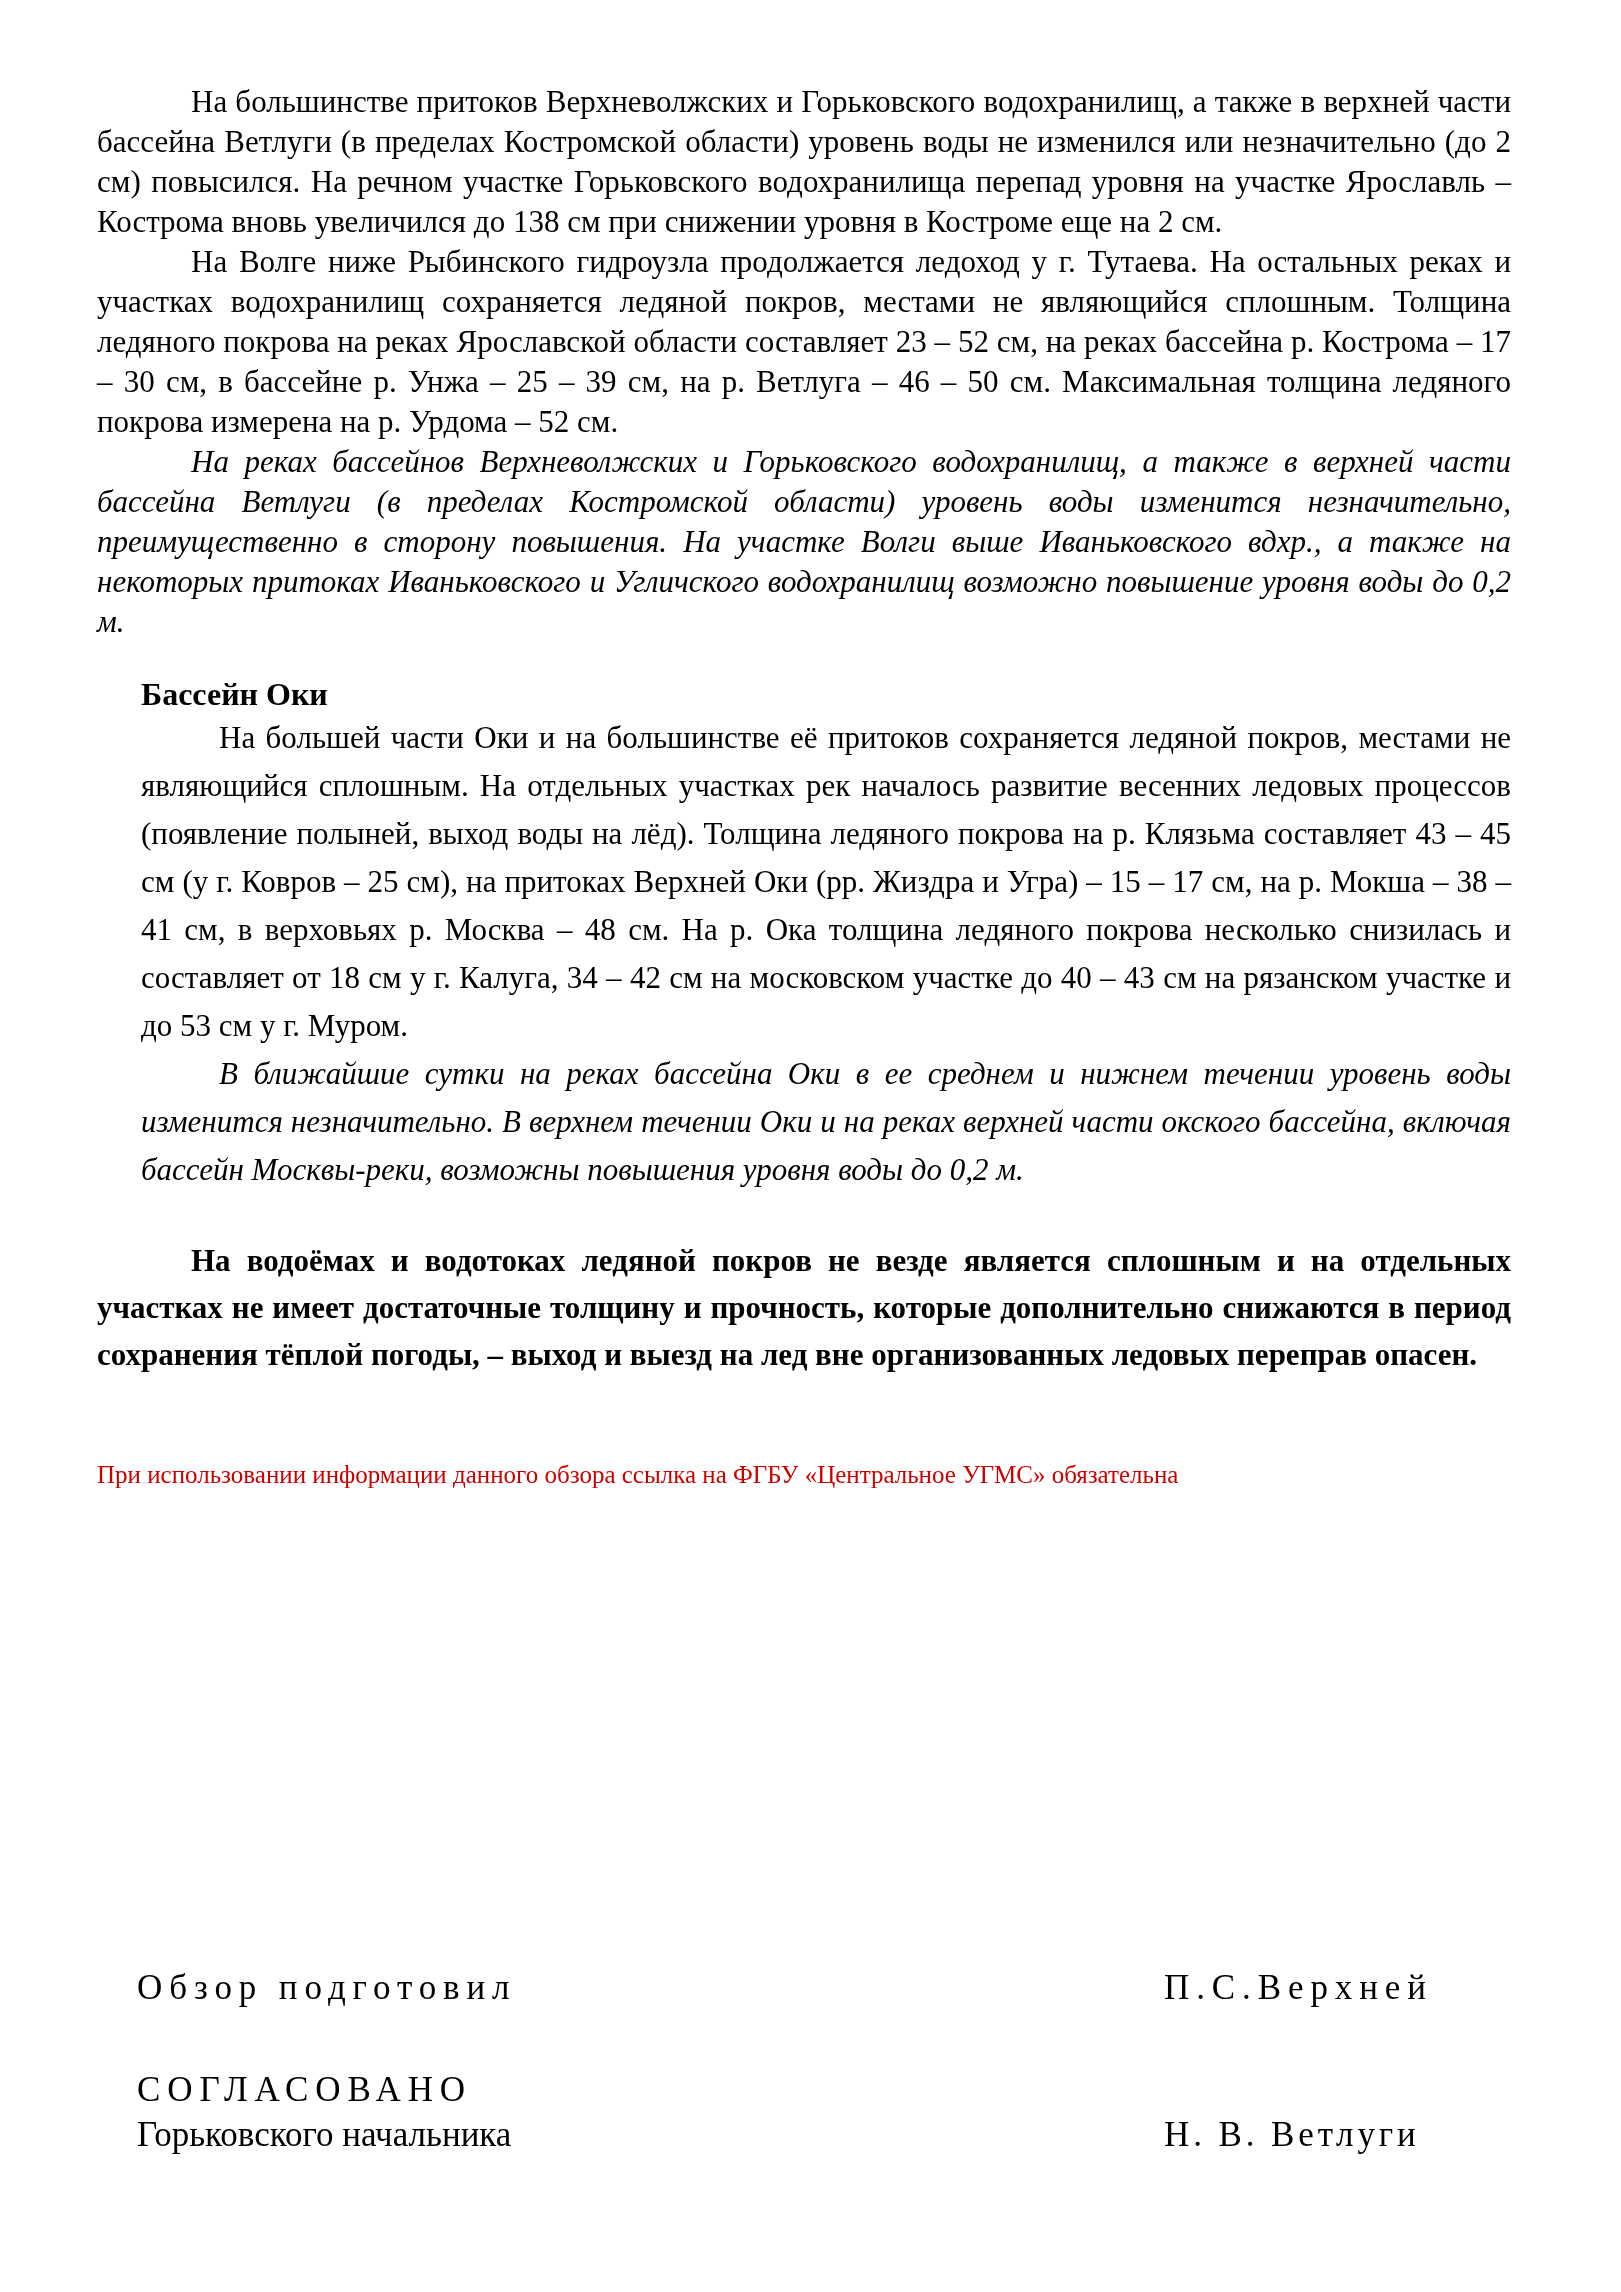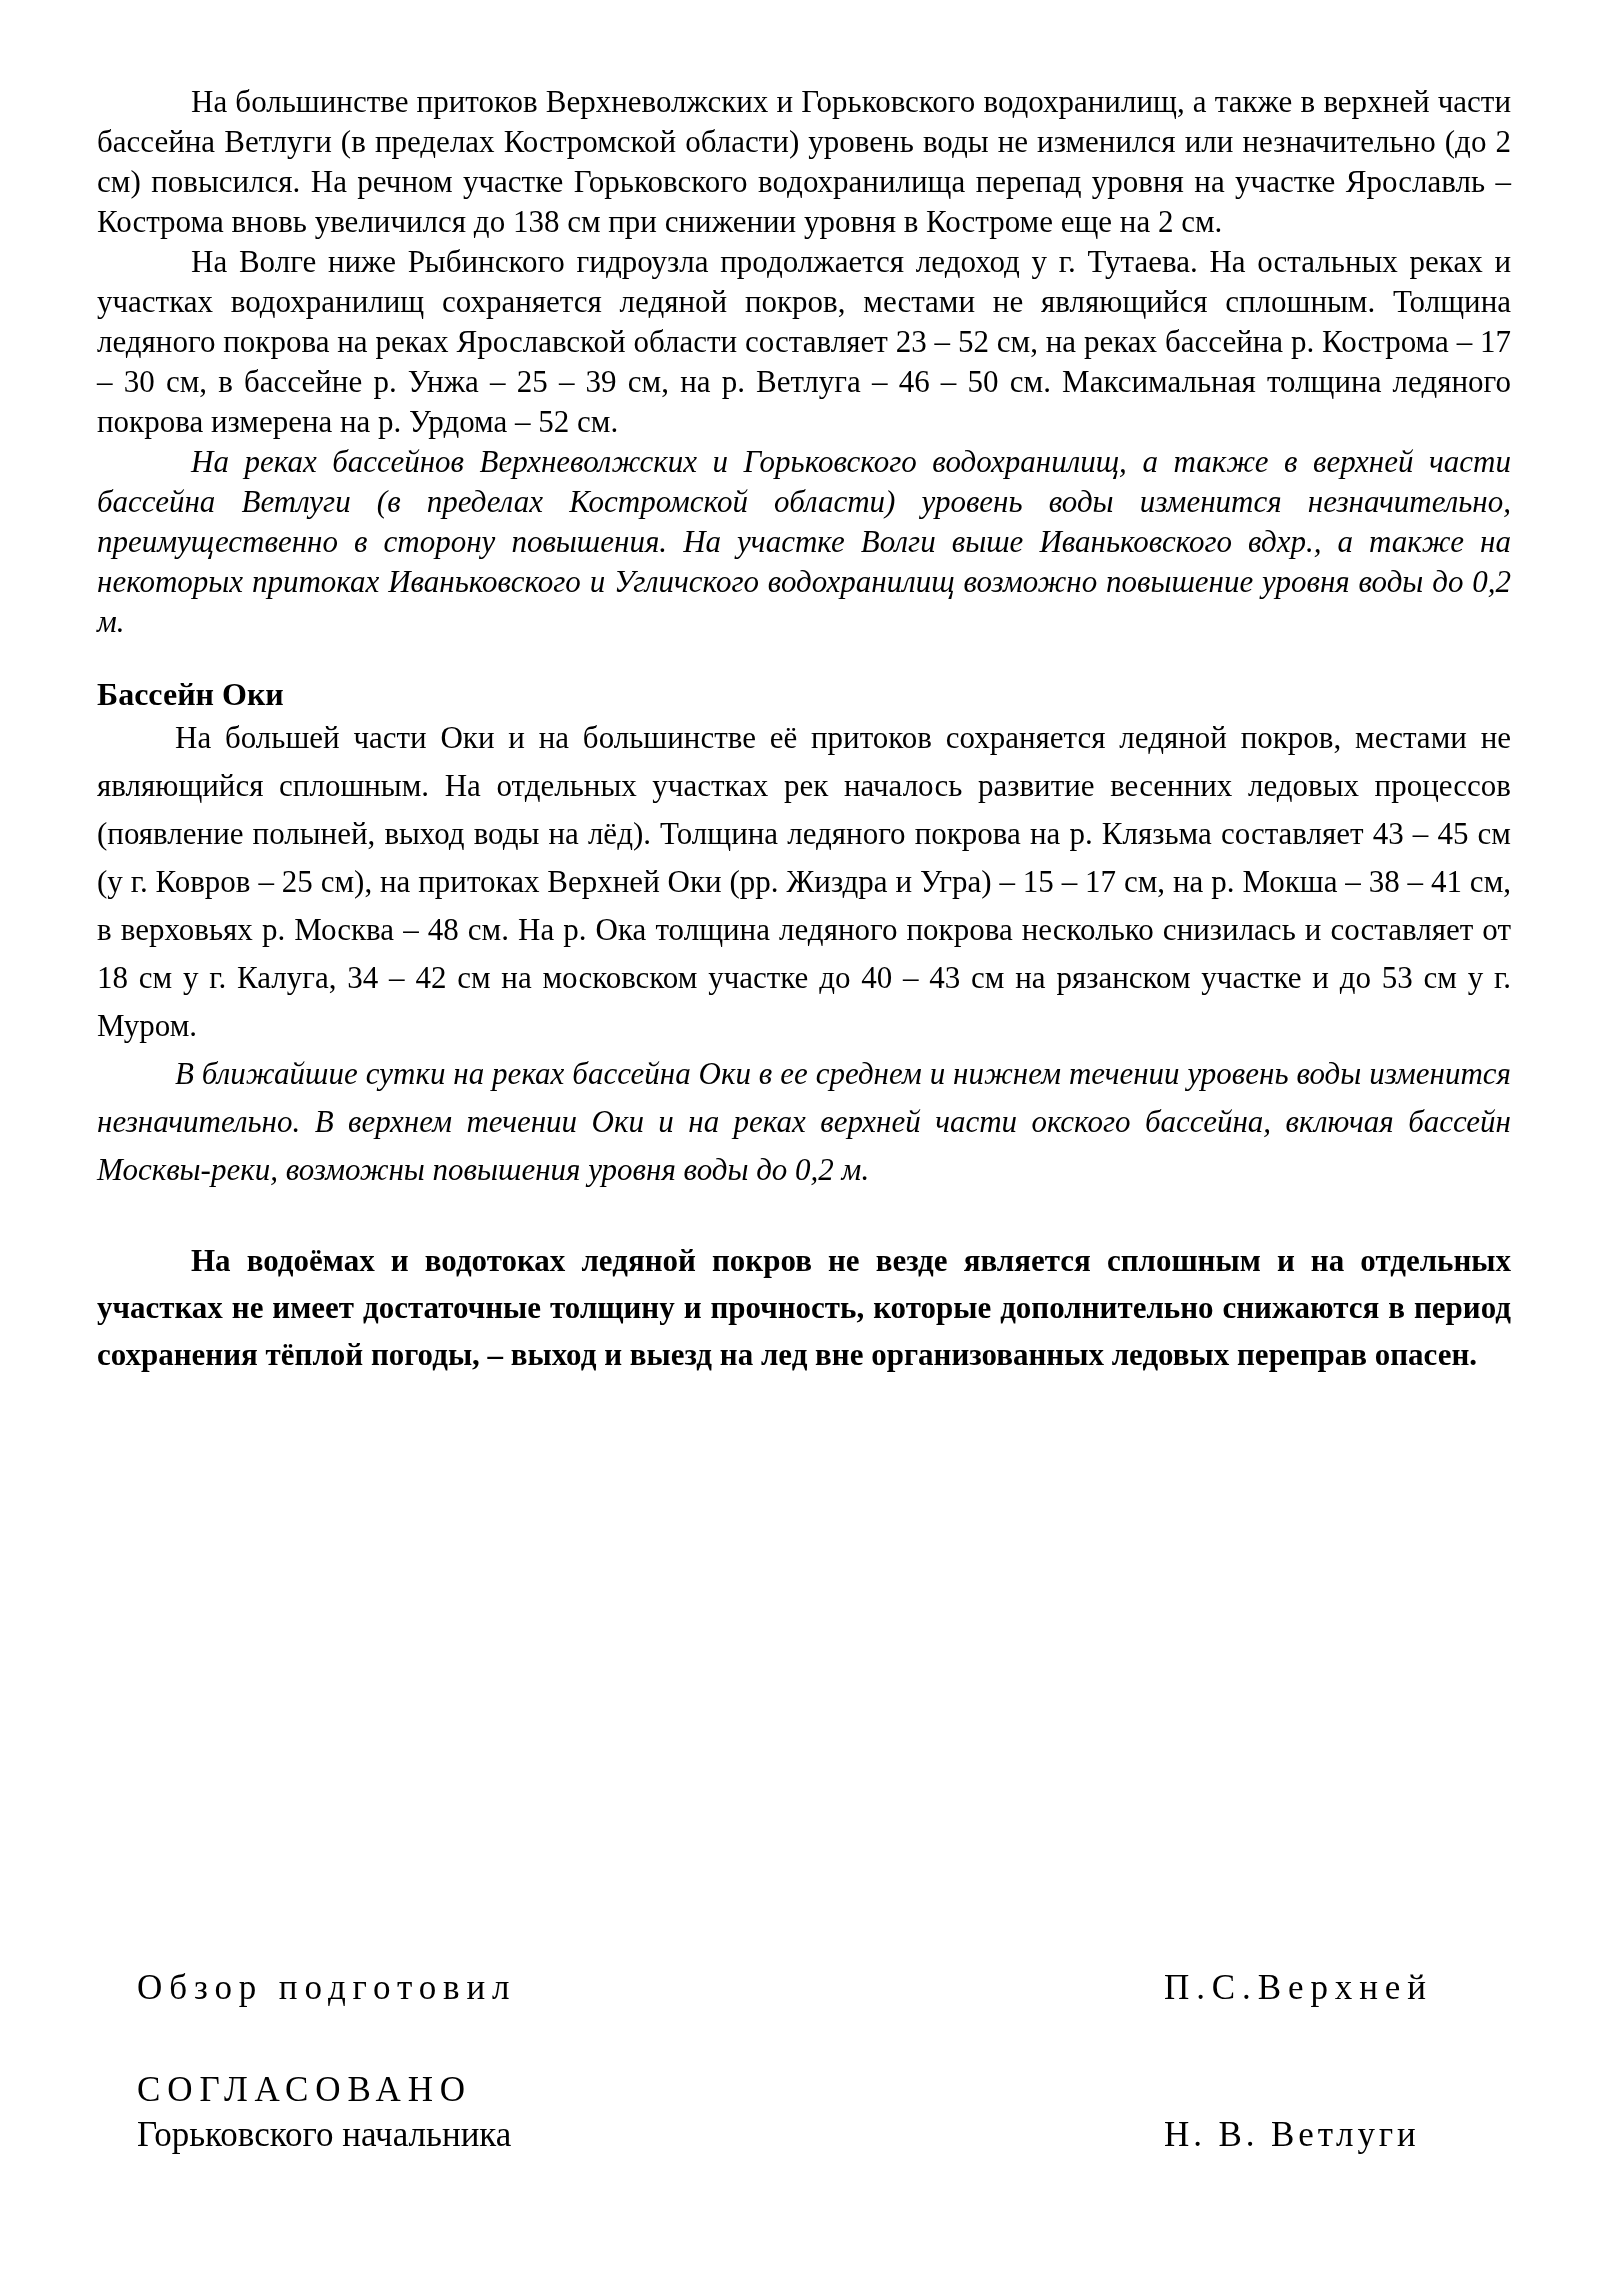--- a/index.html
+++ b/index.html
@@ -24,28 +24,29 @@
 </head>
 <body>
 
 <div class="page">
   <div class="s1">
     <p class="ind">На большинстве притоков Верхневолжских и Горьковского водохранилищ, а также в верхней части бассейна Ветлуги (в пределах Костромской области) уровень воды не изменился  или незначительно (до 2 см) повысился. На речном участке Горьковского водохранилища перепад уровня на участке Ярославль – Кострома вновь увеличился до 138 см при снижении уровня в Костроме еще на 2 см.</p>
     <p class="ind">На Волге ниже Рыбинского гидроузла продолжается ледоход у г. Тутаева. На остальных реках и участках водохранилищ сохраняется ледяной покров, местами не являющийся сплошным. Толщина ледяного покрова на реках Ярославской области составляет 23 – 52 см, на реках бассейна р. Кострома – 17 – 30 см, в бассейне р. Унжа – 25 – 39 см, на р. Ветлуга – 46 – 50 см. Максимальная толщина ледяного покрова измерена на р. Урдома – 52 см.</p>
     <p class="ind it">На реках бассейнов Верхневолжских и Горьковского водохранилищ, а также в верхней части бассейна Ветлуги (в пределах Костромской области) уровень воды изменится незначительно, преимущественно в сторону повышения. На участке Волги выше Иваньковского вдхр., а также на некоторых притоках Иваньковского и Угличского водохранилищ возможно повышение уровня воды до 0,2 м.</p>
   </div>
 
-  <div class="s2" style="margin-top:33px;">
+  <div class="s2" style="margin-top:33px;margin-left:44px;">
     <h2>Бассейн Оки</h2>
     <p class="ind">На большей части Оки и на большинстве её притоков сохраняется ледяной покров, местами не являющийся сплошным. На отдельных участках рек началось развитие весенних ледовых процессов (появление полыней, выход воды на лёд). Толщина ледяного покрова на р. Клязьма составляет 43 – 45 см (у г. Ковров – 25 см), на притоках Верхней Оки (рр. Жиздра и Угра) – 15 – 17 см, на р. Мокша – 38 – 41 см, в верховьях р. Москва – 48 см. На р. Ока толщина ледяного покрова несколько снизилась и составляет от 18 см у г. Калуга, 34 – 42 см на московском участке до 40 – 43 см на рязанском участке и до 53 см у г. Муром.</p>
     <p class="ind it">В ближайшие сутки на реках бассейна Оки в ее среднем и нижнем течении уровень воды изменится незначительно. В верхнем течении Оки и на реках верхней части окского бассейна, включая бассейн Москвы-реки, возможны повышения уровня воды до 0,2 м.</p>
   </div>
 
   <p class="warn" style="margin-top:43px;">На водоёмах и водотоках ледяной покров не везде является сплошным и на отдельных участках не имеет достаточные толщину и прочность, которые дополнительно снижаются в период сохранения тёплой погоды, – выход и выезд на лед вне организованных ледовых переправ опасен.</p>
 
+  <p class="notice" style="margin-top: 82px; color: rgb(204, 0, 0);">При использовании информации данного обзора ссылка на ФГБУ «Центральное УГМС» обязательна</p>
 </div>
 
 <div class="sig" style="left:137px; top:1968px;">Обзор подготовил</div>
 <div class="sig" style="left:1164px; top:1968px;">П.С.Верхней</div>
 <div class="sig" style="left:137px; top:2070px;">СОГЛАСОВАНО</div>
 <div class="sig plain" style="left:137px; top:2115px;">Горьковского начальника</div>
 <div class="sig" style="left:1164px; top:2115px; letter-spacing:3.9px;">Н. В. Ветлуги</div>
 
 
 </body></html>

